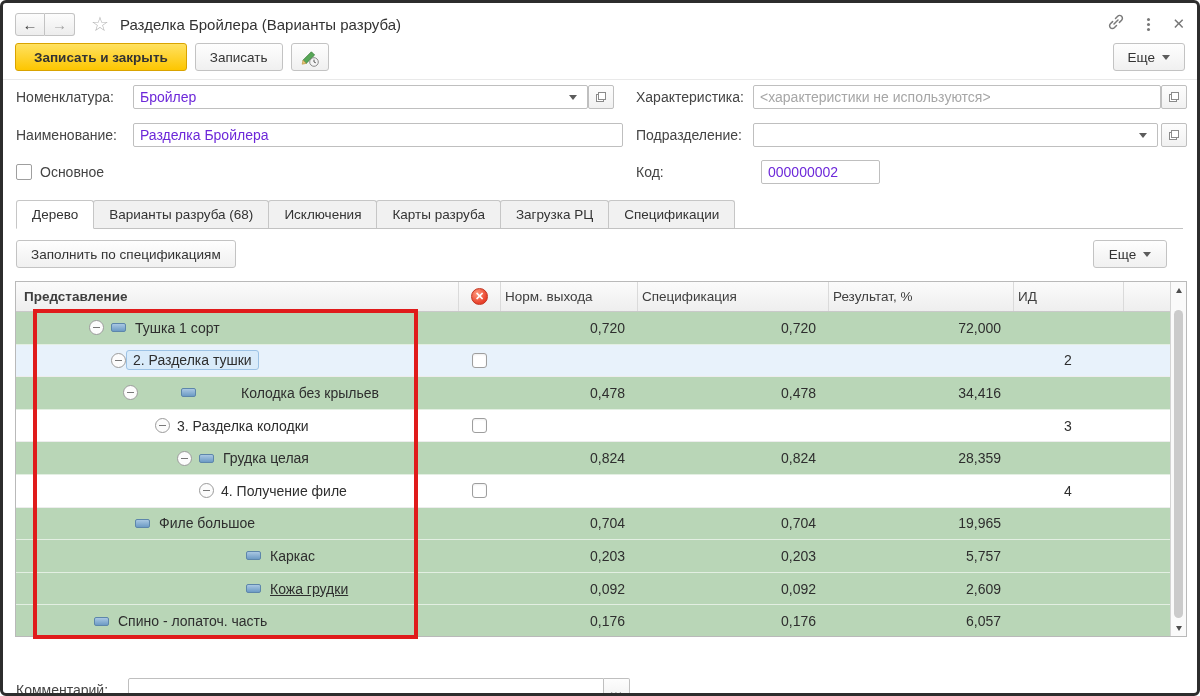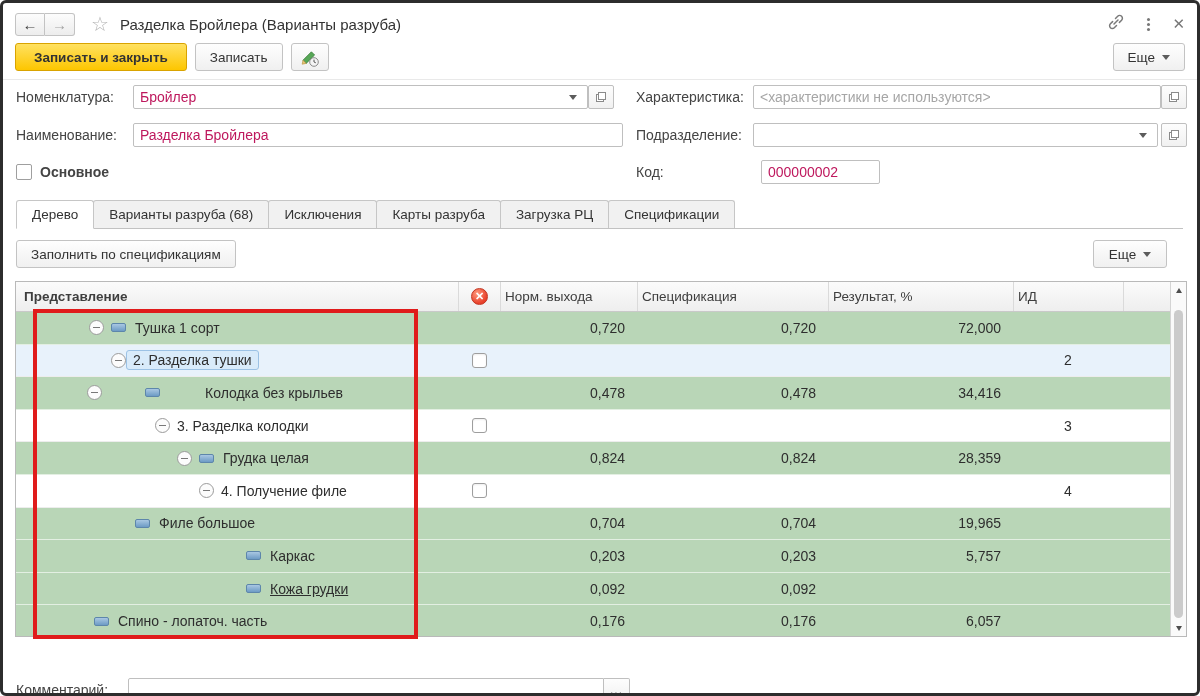--- a/index.html
+++ b/index.html
@@ -28,21 +28,21 @@
   .btn.primary { background:linear-gradient(#ffe161,#fdc600); border-color:#d9a300; font-weight:bold; padding:0 18px; }
   .btn.iconbtn { width:38px; padding:0; }
   .btn .dd { margin-left:7px; }
   .dd { width:0; height:0; border-left:4px solid transparent; border-right:4px solid transparent; border-top:5px solid #5c5c5c; }
   .mright { margin-left:auto; }
   .toolbar-sep { position:absolute; left:0; right:0; top:76px; height:1px; background:#e9e9e9; }
 
   
   .lbl { position:absolute; font-size:14px; color:#444; line-height:24px; }
   .inp { position:absolute; height:24px; border:1px solid #bfbfbf; border-radius:2px; background:#fff;
-         font:14px "Liberation Sans", sans-serif; padding:0 6px; color:#be185d; outline:none; }
+         font:14px "Liberation Sans", sans-serif; padding:0 6px; color:#6d28d9; outline:none; }
   .inp::placeholder { color:#a6a6a6; }
   .indd { position:absolute; cursor:pointer; }
   .openbtn { position:absolute; width:26px; height:24px; border:1px solid #bfbfbf; border-radius:2px;
              background:linear-gradient(#fdfdfd,#f1f1f1); display:flex; align-items:center; justify-content:center; cursor:pointer; }
   .cb { position:absolute; width:16px; height:16px; border:1px solid #9f9f9f; border-radius:2px; background:#fff; cursor:pointer; }
 
   
   .tabstrip { position:absolute; left:13px; top:197px; right:14px; height:29px; display:flex; align-items:flex-end; border-bottom:1px solid #c2c2c2; }
   .tab { height:28px; display:inline-flex; align-items:center; padding:0 15px; font-size:13.5px; color:#333;
          background:#f1f1f1; border:1px solid #c6c6c6; border-bottom:none; border-radius:3px 3px 0 0; margin-right:-1px; cursor:pointer; }
@@ -165,21 +165,21 @@
   <input class="inp" style="left: 750px; top: 120px; width: 405px; padding-right: 24px;" value="">
   <span class="indd dd" style="left:1136px; top:130px;"></span>
   <div class="openbtn" style="left:1158px; top:120px;">
     <svg width="14" height="14" viewBox="0 0 14 14">
         <rect x="2.5" y="4.5" width="7" height="7" fill="#fff" stroke="#8a8a8a"></rect>
         <rect x="4.5" y="2.5" width="7" height="7" fill="#fff" stroke="#8a8a8a"></rect>
       </svg>
   </div>
 
   <span class="cb" style="left:13px; top:161px;"></span>
-  <span class="lbl" style="left:37px; top:157px;font-weight:bold;">Основное</span>
+  <span class="lbl" style="left:37px; top:157px;">Основное</span>
 
   <span class="lbl" style="left:633px; top:157px;">Код:</span>
   <input class="inp" style="left: 758px; top: 157px; width: 119px;" value="000000002">
 
   <div class="tabstrip">
       <div class="tab active">Дерево</div>
       <div class="tab">Варианты разруба (68)</div>
       <div class="tab">Исключения</div>
       <div class="tab">Карты разруба</div>
       <div class="tab">Загрузка РЦ</div>
@@ -231,21 +231,21 @@
             <div class="tc center">
               <span class="rowcheck"></span>
             </div>
             <div class="tc num"></div>
             <div class="tc num"></div>
             <div class="tc num"></div>
             <div class="tc center">2</div>
             <div class="tc"></div>
           </div>
           <div class="trow green">
-            <div class="tc" style="padding-left: 71px; gap: 36px;">
+            <div class="tc" style="padding-left: 107px; gap: 36px;">
               <span class="expander">
                 <i></i>
               </span>
               <span class="nodeicon"></span>
               <span class="">Колодка без крыльев</span>
             </div>
             <div class="tc center"></div>
             <div class="tc num">0,478</div>
             <div class="tc num">0,478</div>
             <div class="tc num">34,416</div>
@@ -324,20 +324,21 @@
             <div class="tc"></div>
           </div>
           <div class="trow green">
             <div class="tc" style="padding-left: 230px; text-decoration: underline;">
               <span class="nodeicon"></span>
               <span class="">Кожа грудки</span>
             </div>
             <div class="tc center"></div>
             <div class="tc num">0,092</div>
             <div class="tc num">0,092</div>
+            <div class="tc num">2,609</div>
             <div class="tc center"></div>
             <div class="tc"></div>
           </div>
           <div class="trow green">
             <div class="tc" style="padding-left: 78px;">
               <span class="nodeicon"></span>
               <span class="">Спино - лопаточ. часть</span>
             </div>
             <div class="tc center"></div>
             <div class="tc num">0,176</div>

